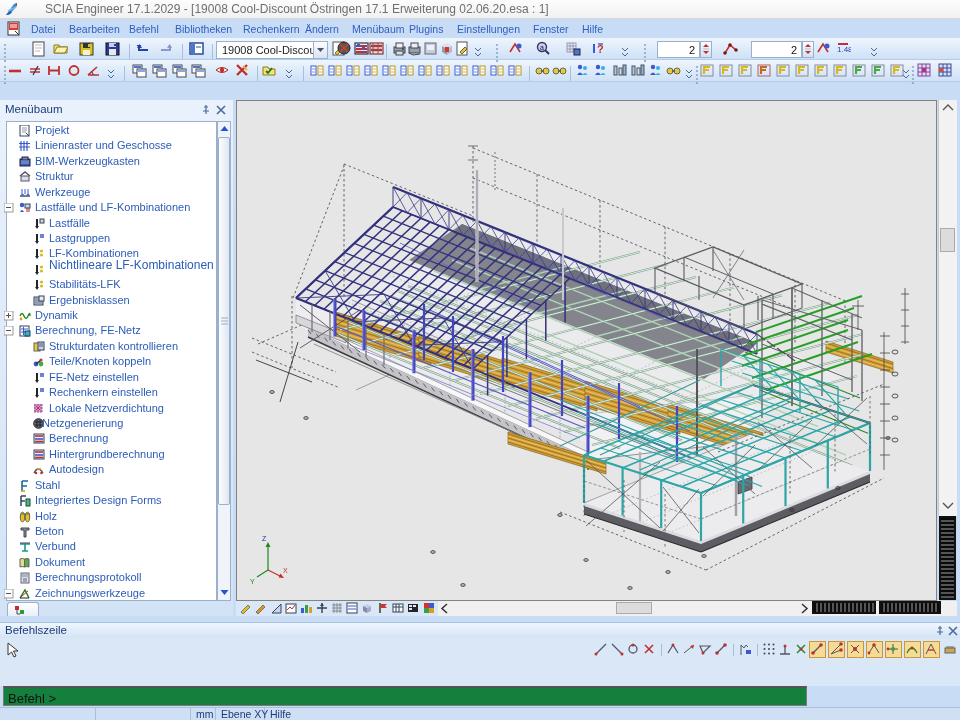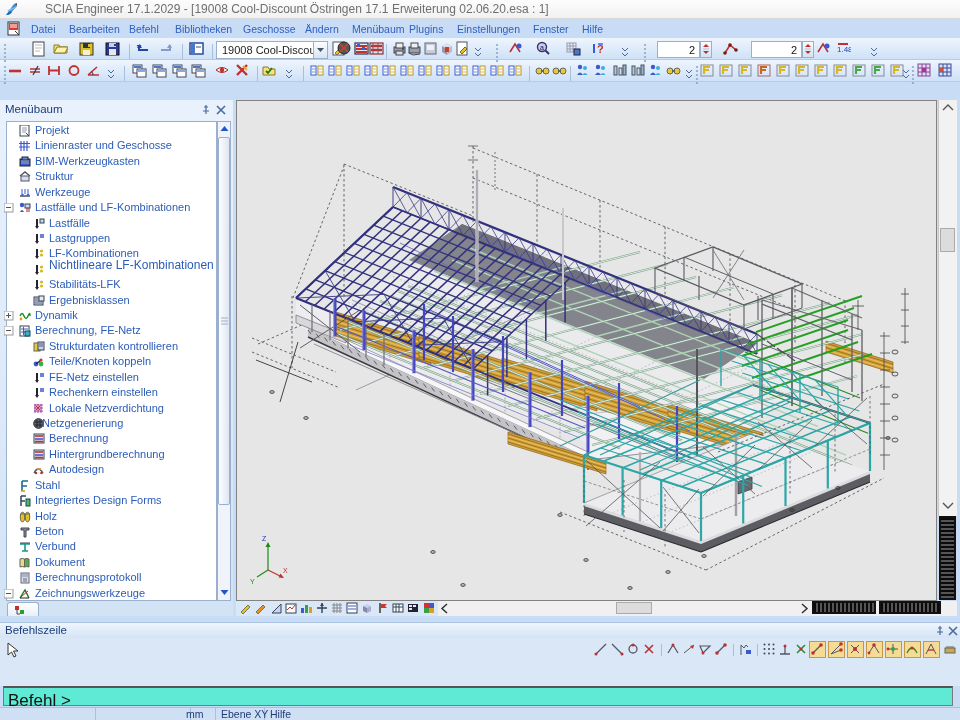--- a/index.html
+++ b/index.html
@@ -16,21 +16,21 @@
 <svg style="position:absolute;left:7px;top:21px" width="15" height="16">
     <rect x="1" y="1" width="11" height="13" fill="#fff" stroke="#333"></rect>
     <rect x="2" y="2" width="9" height="7" fill="#e03a2f"></rect>
     <path d="M3 4 h7 M3 6 h7" stroke="#fff" stroke-width="1"></path>
     <path d="M8 10 l4 4" stroke="#333" stroke-width="1"></path>
   </svg>
 <div class="abs" style="left:31px;top:23px;font-size:10.5px;color:#2f5fc2">Datei</div>
 <div class="abs" style="left:69px;top:23px;font-size:10.5px;color:#2f5fc2">Bearbeiten</div>
 <div class="abs" style="left:129px;top:23px;font-size:10.5px;color:#2f5fc2">Befehl</div>
 <div class="abs" style="left:175px;top:23px;font-size:10.5px;color:#2f5fc2">Bibliotheken</div>
-<div class="abs" style="left:243px;top:23px;font-size:10.5px;color:#2f5fc2">Geschosse</div>
+<div class="abs" style="left:243px;top:23px;font-size:10.5px;color:#2f5fc2">Rechenkern</div>
 <div class="abs" style="left:305px;top:23px;font-size:10.5px;color:#2f5fc2">Ändern</div>
 <div class="abs" style="left:352px;top:23px;font-size:10.5px;color:#2f5fc2">Menübaum</div>
 <div class="abs" style="left:409px;top:23px;font-size:10.5px;color:#2f5fc2">Plugins</div>
 <div class="abs" style="left:457px;top:23px;font-size:10.5px;color:#2f5fc2">Einstellungen</div>
 <div class="abs" style="left:533px;top:23px;font-size:10.5px;color:#2f5fc2">Fenster</div>
 <div class="abs" style="left:582px;top:23px;font-size:10.5px;color:#2f5fc2">Hilfe</div>
 <div class="abs" style="left:0;top:38px;width:960px;height:22px;background:linear-gradient(#eef5fd,#cfe1f7);border-bottom:1px solid #b5cce8"></div>
 <div class="abs" style="left:0;top:60px;width:960px;height:22px;background:linear-gradient(#eef5fd,#cfe1f7);border-bottom:1px solid #b5cce8"></div>
 <div class="abs" style="left:0;top:82px;width:960px;height:18px;background:#c8dcf5"></div>
 <svg style="position:absolute;left:3px;top:42px" width="5" height="20">
@@ -876,27 +876,27 @@
     <path d="M4 8 h6" stroke="#c03030" stroke-width="1.4"></path>
   </svg>
 <svg style="position:absolute;left:943px;top:642px" width="15" height="15">
     <rect x="2" y="6" width="10" height="5" fill="#c8a858" stroke="#665" stroke-width="1"></rect>
     <path d="M3 5 h8" stroke="#665"></path>
   </svg>
 <svg style="position:absolute;left:959px;top:642px" width="15" height="15">
     <rect x="3" y="3" width="8" height="9" fill="#d8cfa8" stroke="#665" stroke-width="1"></rect>
     <path d="M5 3 v9 M3 6 h8" stroke="#665"></path>
   </svg>
-<div class="abs" style="left:3px;top:686px;width:950px;height:20px;background:#5eead4;border:1px solid #7a7a7a;border-top:2px solid #555;font-size:17px;color:#111;padding:3px 0 0 4px">Befehl &gt;</div>
+<div class="abs" style="left:3px;top:686px;width:804px;height:20px;background:#15803d;border:1px solid #7a7a7a;border-top:2px solid #555;font-size:13px;color:#111;padding:3px 0 0 4px">Befehl &gt;</div>
 <div class="abs" style="left:0;top:707px;width:960px;height:13px;background:#cfe0f4;border-top:1px solid #a8c0de"></div>
 <div class="abs" style="left:95px;top:708px;width:1px;height:12px;background:#a8c0de"></div>
 <div class="abs" style="left:190px;top:708px;width:1px;height:12px;background:#a8c0de"></div>
 <div class="abs" style="left:215px;top:708px;width:1px;height:12px;background:#a8c0de"></div>
 <div class="abs" style="left:264px;top:708px;width:1px;height:12px;background:#a8c0de"></div>
-<div class="abs" style="left:186px;top:708px;font-size:10.5px;color:#1e3c78">mm</div>
+<div class="abs" style="left:196px;top:708px;font-size:10.5px;color:#1e3c78">mm</div>
 <div class="abs" style="left:221px;top:708px;font-size:10.5px;color:#1e3c78">Ebene XY</div>
 <div class="abs" style="left:270px;top:708px;font-size:10.5px;color:#1e3c78">Hilfe</div>
 <svg class="abs" style="left:237px;top:101px" width="699" height="499" viewBox="237 101 699 499">
     <rect x="237" y="101" width="699" height="499" fill="#e6e6e6"></rect>
     <polygon points="296.0,325.0 650.0,468.0 845.0,375.0 490.0,228.0" fill="#ebebee"></polygon>
     <line x1="344.5" y1="300.8" x2="698.8" y2="444.8" stroke="#a9a9af" stroke-width="0.8" stroke-dasharray="1.5,2.5"></line>
     <line x1="393.0" y1="276.5" x2="747.5" y2="421.5" stroke="#a9a9af" stroke-width="0.8" stroke-dasharray="1.5,2.5"></line>
     <line x1="441.5" y1="252.2" x2="796.2" y2="398.2" stroke="#a9a9af" stroke-width="0.8" stroke-dasharray="1.5,2.5"></line>
     <line x1="356.2" y1="349.3" x2="550.4" y2="253.0" stroke="#a9a9af" stroke-width="0.8" stroke-dasharray="1.5,2.5"></line>
     <line x1="412.8" y1="372.2" x2="607.1" y2="276.5" stroke="#a9a9af" stroke-width="0.8" stroke-dasharray="1.5,2.5"></line>

